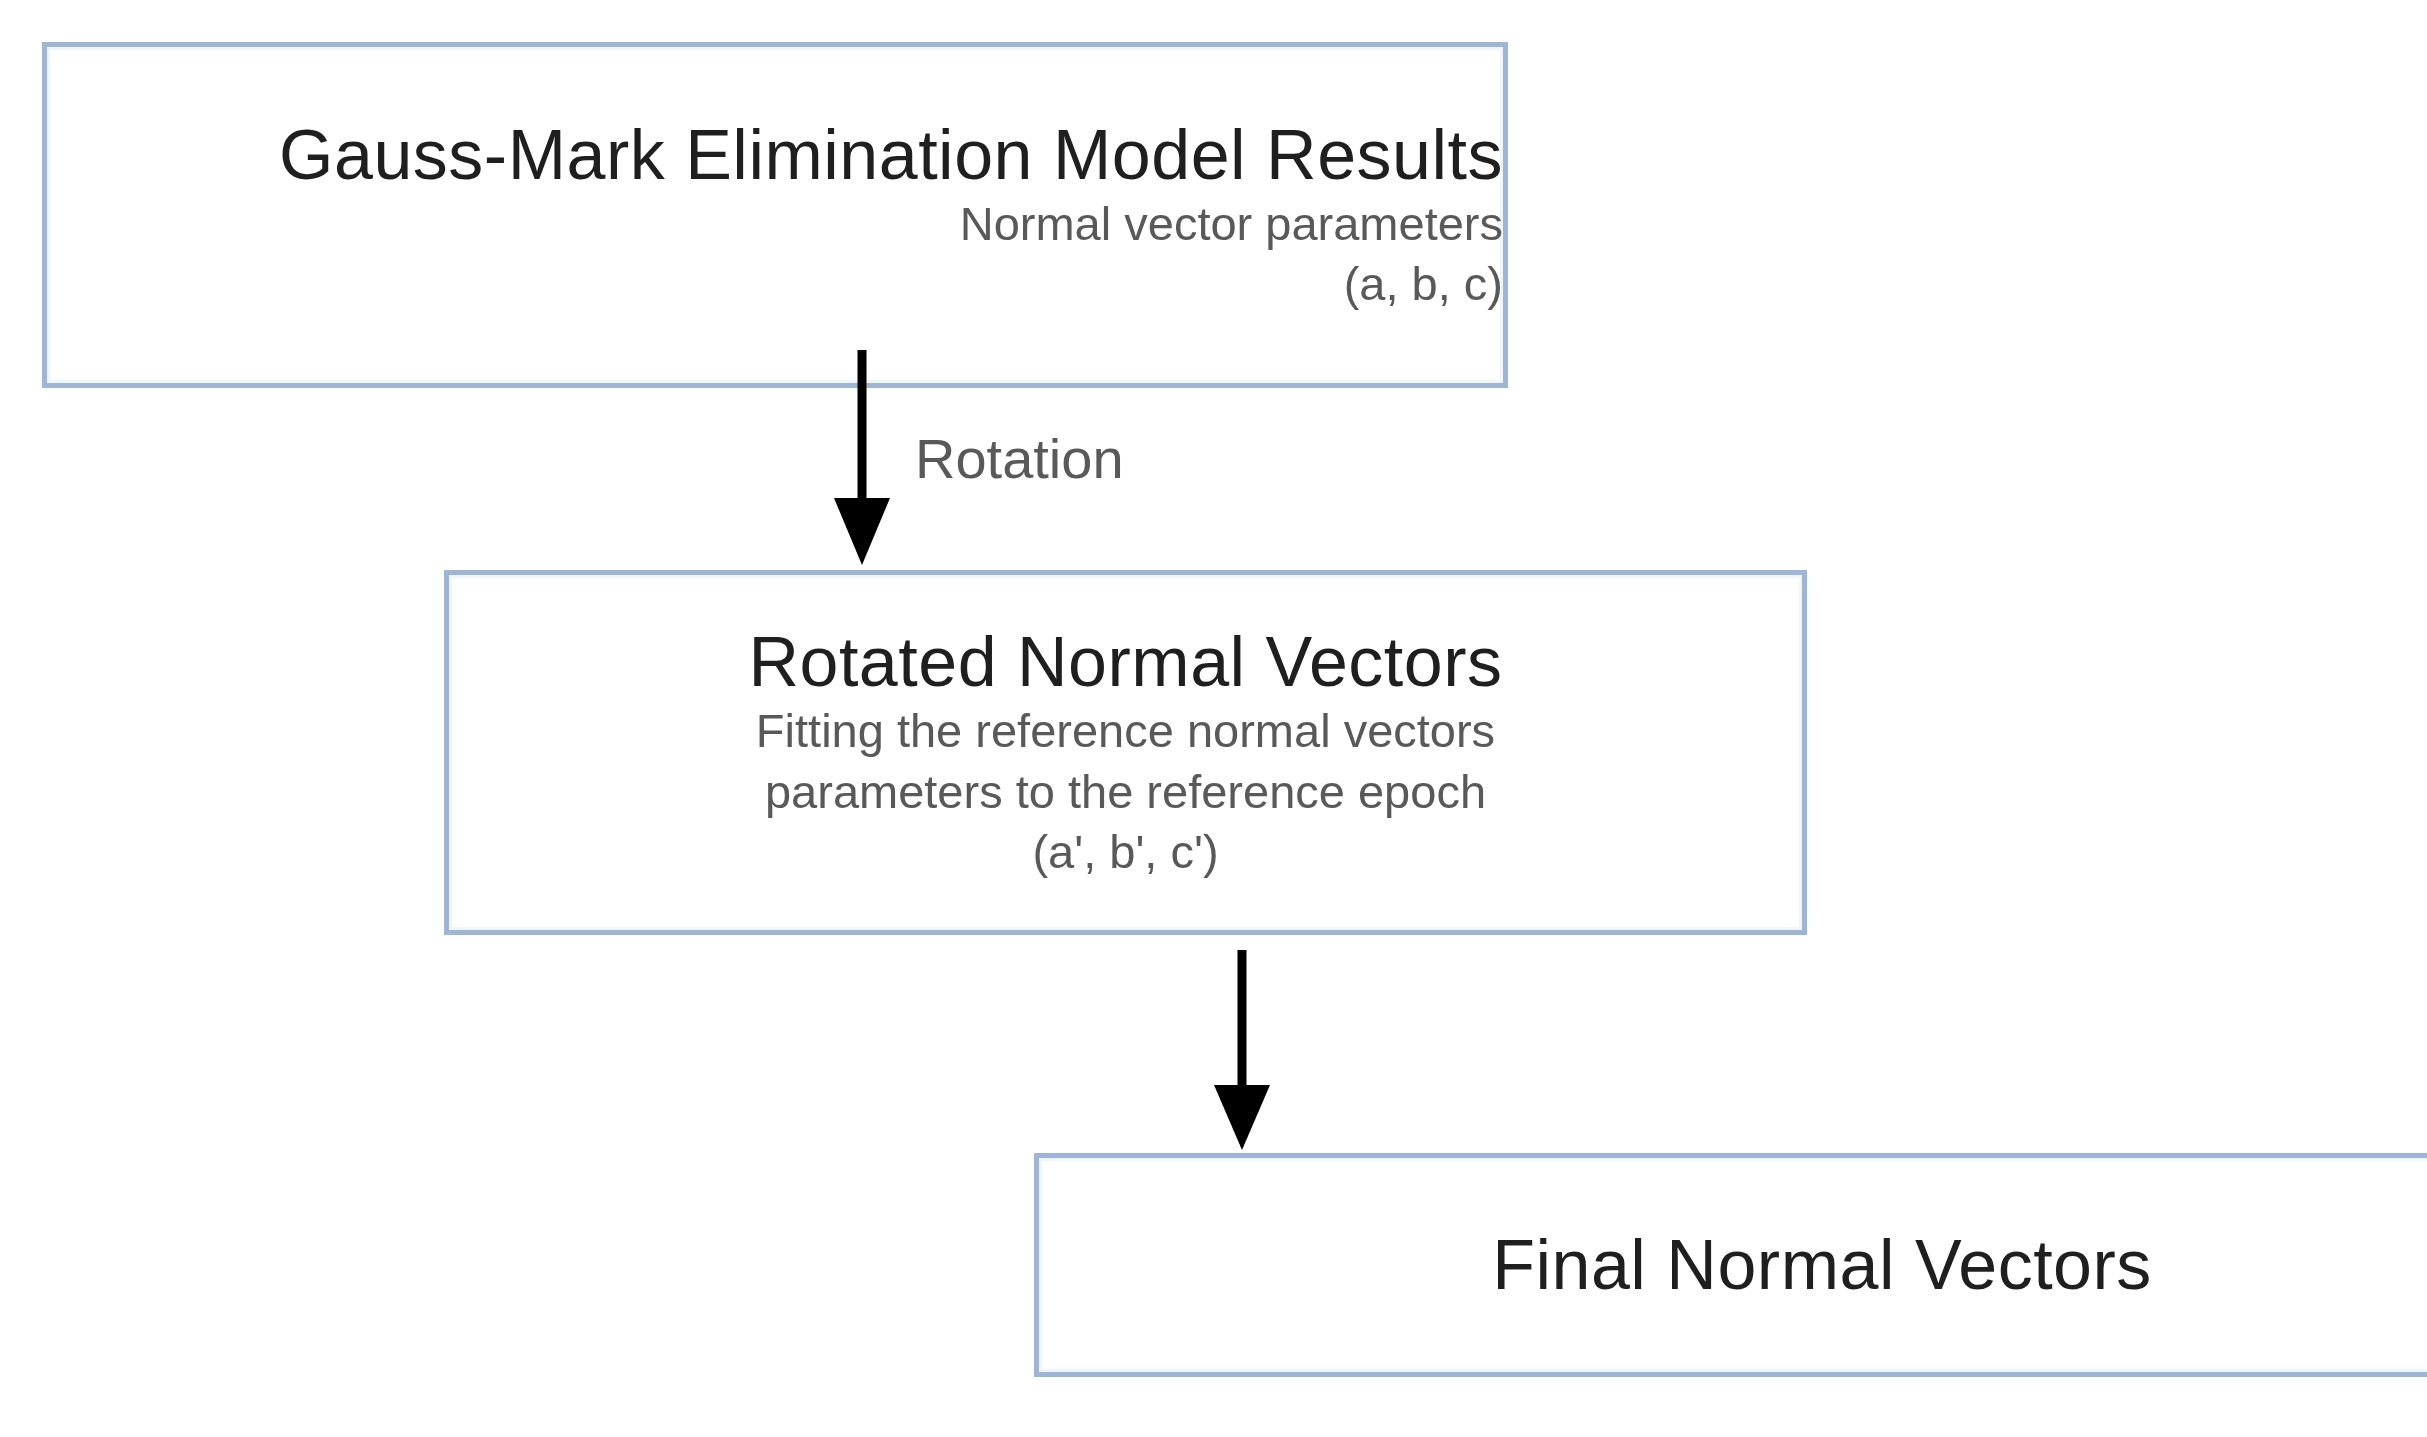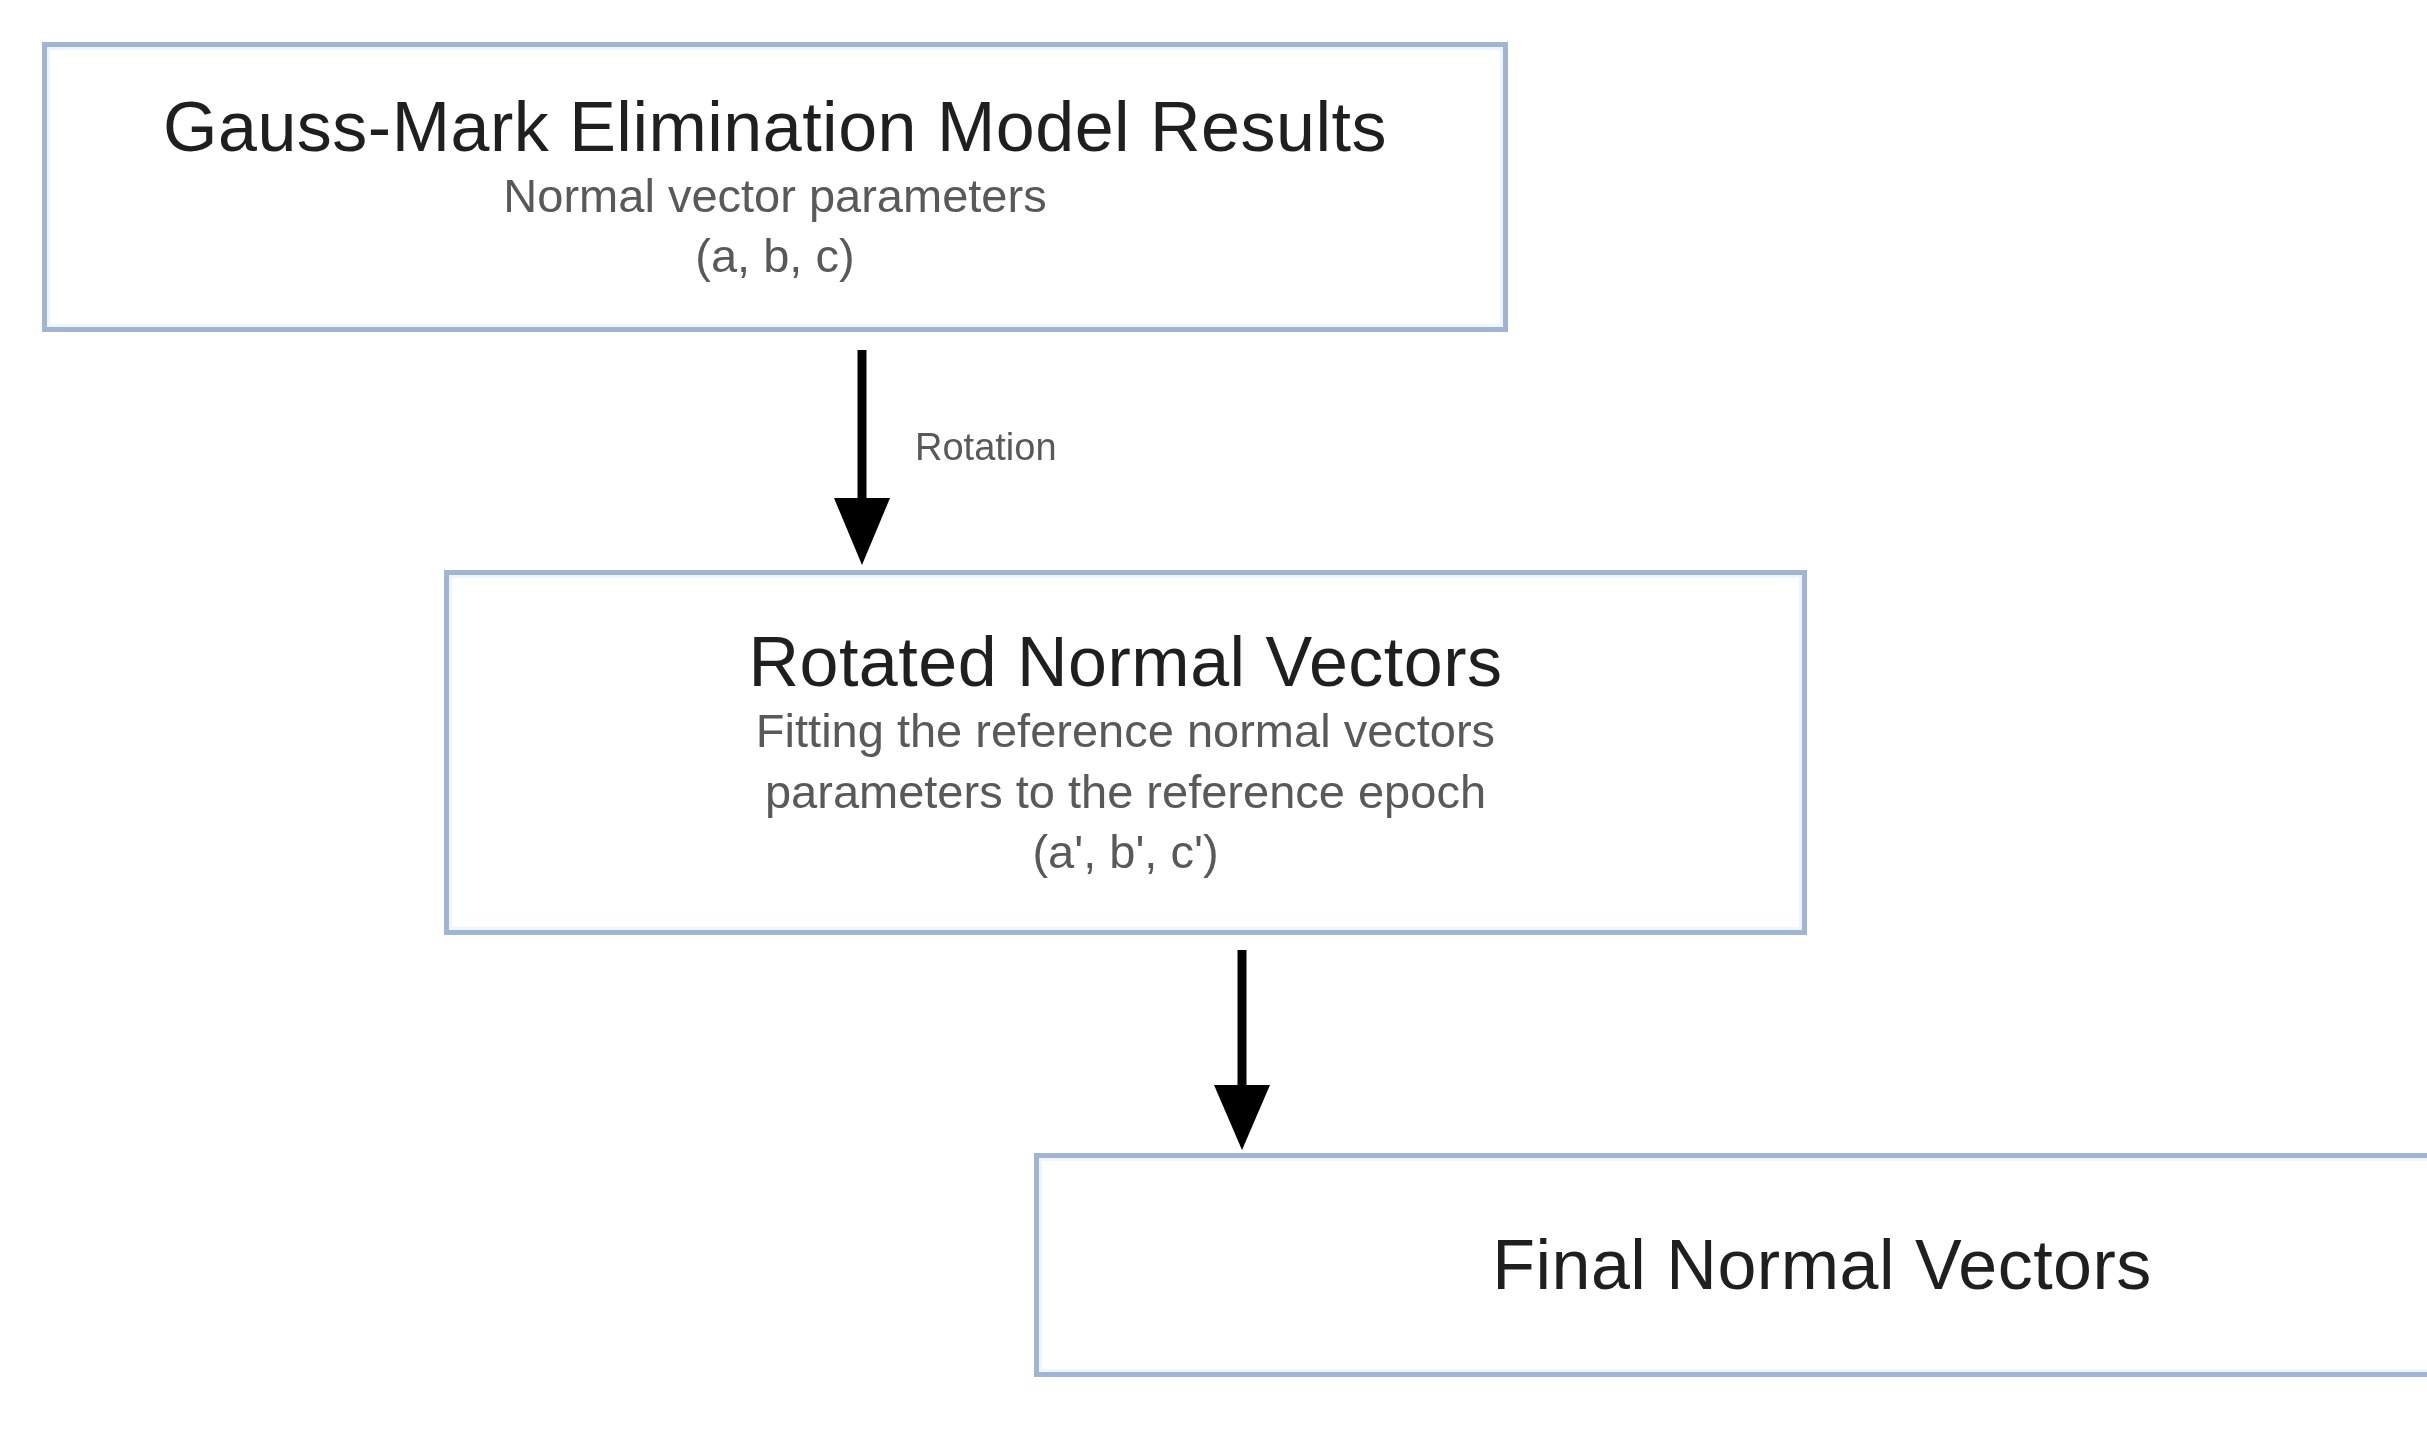--- a/index.html
+++ b/index.html
@@ -33,33 +33,33 @@
     color: #1f1f1f;
     letter-spacing: 0.5px;
     white-space: nowrap;
   }
   .node-sub {
     font-size: 47px;
     line-height: 1.28;
     color: #595959;
     white-space: nowrap;
   }
-  #node-gauss  { left: 42px;   top: 42px;   width: 1466px; height: 290px; }
+  #node-gauss  { left: 42px;   top: 42px;   width: 1466px; height: 346px; align-items: flex-end; }
   #node-rotated{ left: 444px;  top: 570px;  width: 1363px; height: 365px; }
   #node-final  { left: 1034px; top: 1153px; width: 1576px; height: 224px; }
 
   .arrow {
     position: absolute;
   }
   #arrow-rotation    { left: 827px;  top: 350px; }
   #arrow-application { left: 1207px; top: 950px; }
 
   .edge-label {
     position: absolute;
-    font-size: 38px;
+    font-size: 56px;
     color: #595959;
     white-space: nowrap;
   }
   #edge-label-rotation    { left: 915px;  top: 426px; }
   #edge-label-application { left: 1322px; top: 1004px; }
 </style>
 </head>
 <body>
 
 <div id="canvas">

